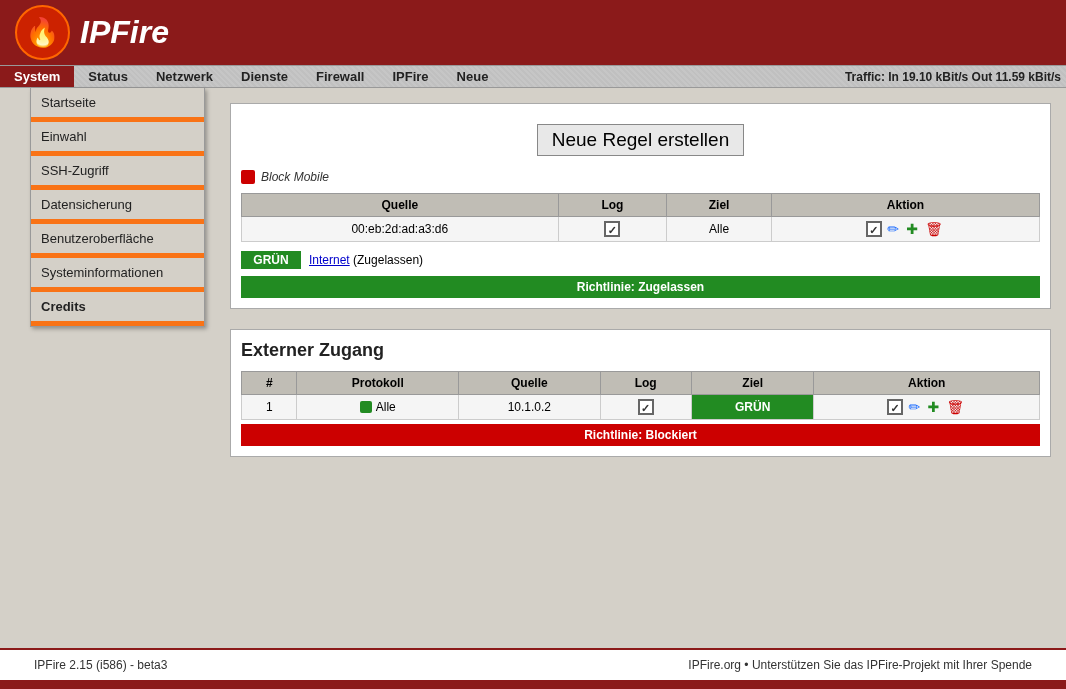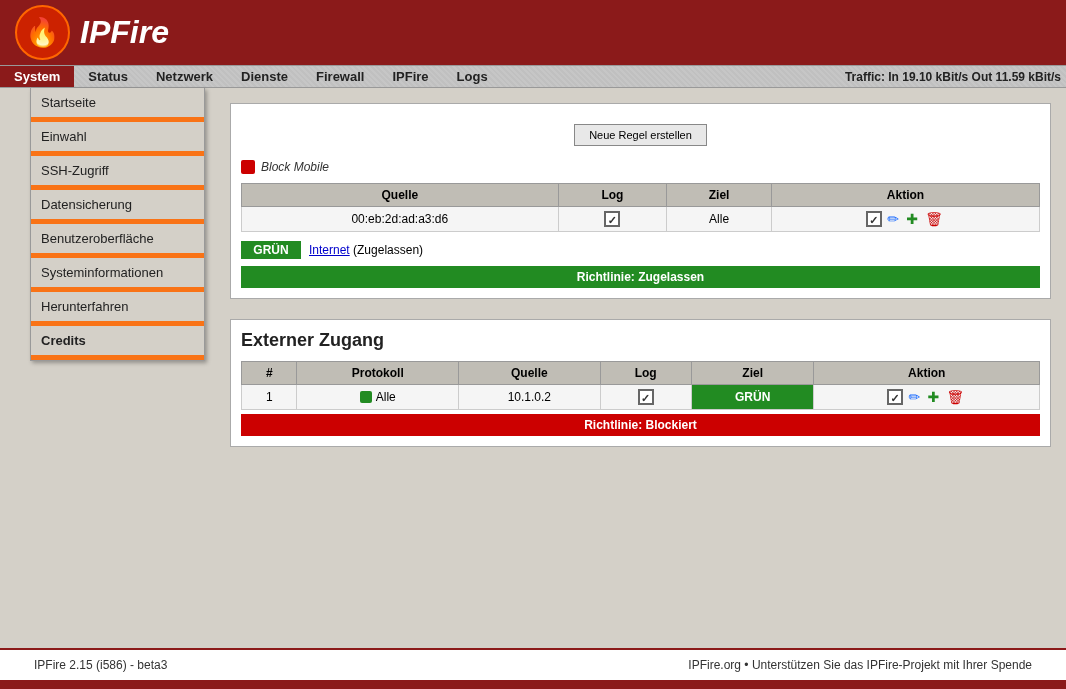--- a/index.html
+++ b/index.html
@@ -110,21 +110,21 @@
 
     .new-rule-btn-row {
       text-align: center;
       padding: 10px 0;
     }
     .new-rule-btn {
       background: #e8e8e8;
       border: 1px solid #888;
       padding: 4px 14px;
       cursor: pointer;
-      font-size: 11px;
+      font-size: 19px;
     }
 
     
     .fw-table {
       width: 100%;
       border-collapse: collapse;
       margin-top: 5px;
     }
     .fw-table th {
       background: #c0bdb5;
@@ -230,34 +230,33 @@
   <span class="site-title">IPFire</span>
 </div>
 
 <div class="navbar">
   <div class="nav-item active">System</div>
   <div class="nav-item">Status</div>
   <div class="nav-item">Netzwerk</div>
   <div class="nav-item">Dienste</div>
   <div class="nav-item">Firewall</div>
   <div class="nav-item">IPFire</div>
-  <div class="nav-item">Logs</div>
+  <div class="nav-item">Neue</div>
   <div class="traffic-info">Traffic: In 19.10 kBit/s   Out 11.59 kBit/s</div>
 </div>
 
 <div class="main-content">
 
   <div class="sidebar-dropdown">
     <div class="sidebar-item">Startseite</div>
     <div class="sidebar-item">Einwahl</div>
     <div class="sidebar-item">SSH-Zugriff</div>
     <div class="sidebar-item">Datensicherung</div>
     <div class="sidebar-item">Benutzeroberfläche</div>
     <div class="sidebar-item">Systeminformationen</div>
-    <div class="sidebar-item">Herunterfahren</div>
     <div class="sidebar-item active">Credits</div>
   </div>
 
   <div class="page-content">
 
     <div class="rule-panel">
       <div class="new-rule-btn-row">
         <button class="new-rule-btn">Neue Regel erstellen</button>
       </div>
 

